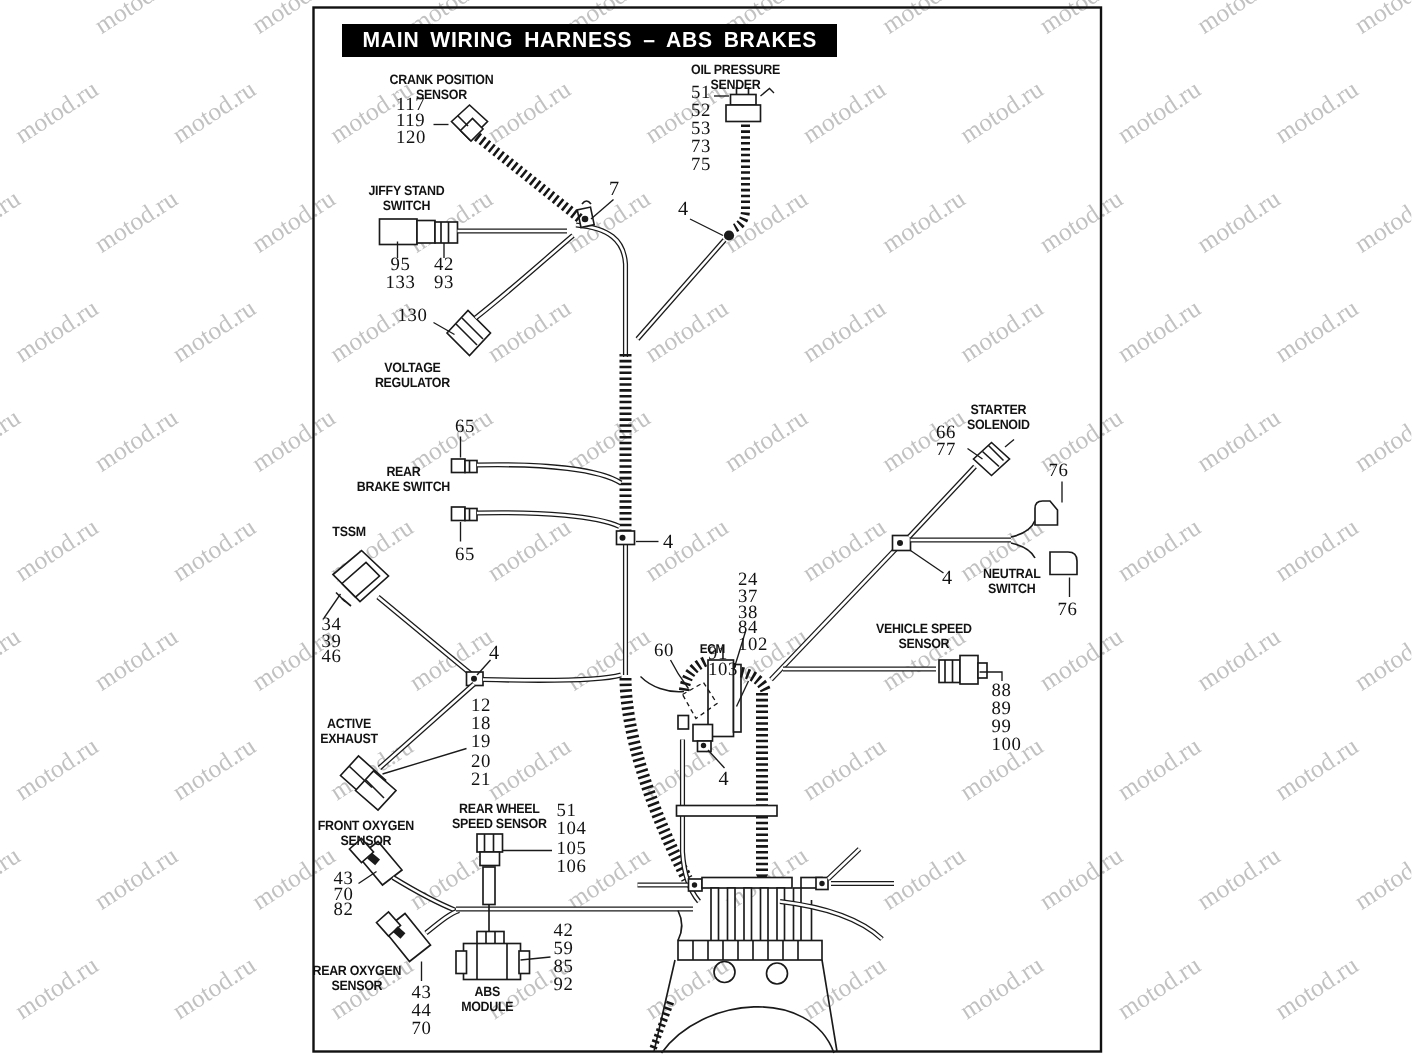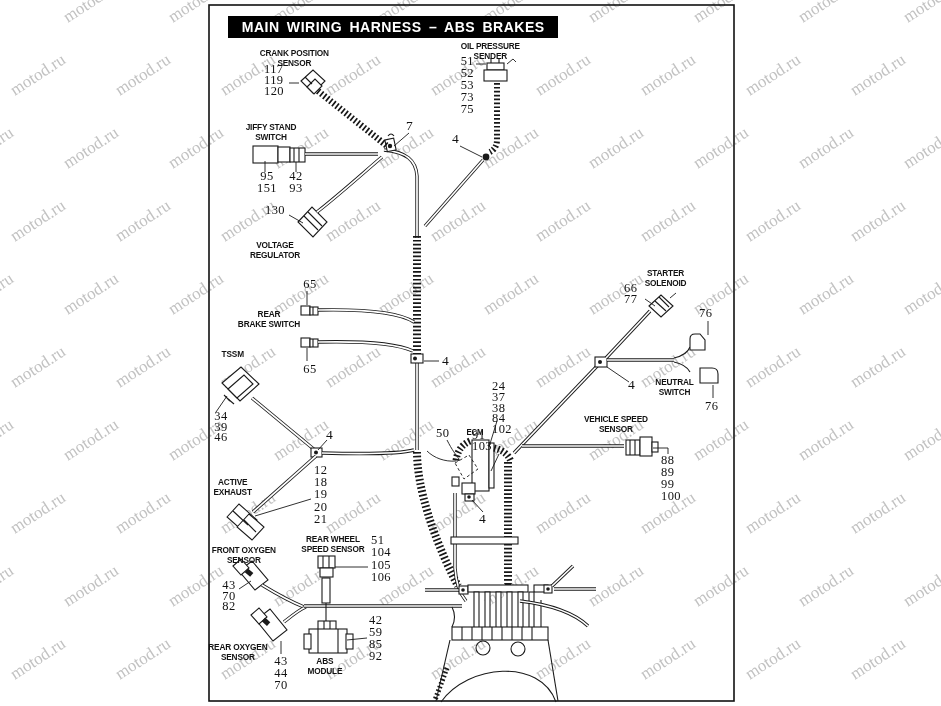--- a/index.html
+++ b/index.html
@@ -402,21 +402,21 @@
 53
 73
 75</div>
 
     <div class="co" style="left:406px;top:118px">7</div>
     <div class="co" style="left:452px;top:131px">4</div>
 
     <div class="lbl" style="left:236px;top:123px;width:76px">JIFFY STAND
 SWITCH</div>
     <div class="num" style="left:252px;top:170px;width:30px;line-height:12px;text-align:center">95
-151</div>
+133</div>
     <div class="num" style="left:284px;top:170px;width:24px;line-height:12px;text-align:center">42
 93</div>
     <div class="num" style="left:265px;top:203px">130</div>
 
     <div class="lbl" style="left:240px;top:241px;width:76px">VOLTAGE
 REGULATOR</div>
 
     <div class="num" style="left:300px;top:277px;width:20px;text-align:center">65</div>
     <div class="lbl" style="left:234px;top:310px;width:76px">REAR
 BRAKE SWITCH</div>
@@ -478,19 +478,19 @@
     <div class="num" style="left:661px;top:454px;width:30px;line-height:12px">88
 89
 99
 100</div>
 
     <div class="num" style="left:492px;top:381px;width:28px;line-height:10.8px">24
 37
 38
 84
 102</div>
-    <div class="num" style="left:436px;top:426px">50</div>
+    <div class="num" style="left:436px;top:426px">60</div>
     <div class="lbl" style="left:463px;top:428px;width:26px;font-size:8.5px">ECM</div>
     <div class="num" style="left:472px;top:430px;width:30px;line-height:11px">91
 103</div>
     <div class="co" style="left:479px;top:511px">4</div>
   </div>
 </div>
 
 </body></html>

